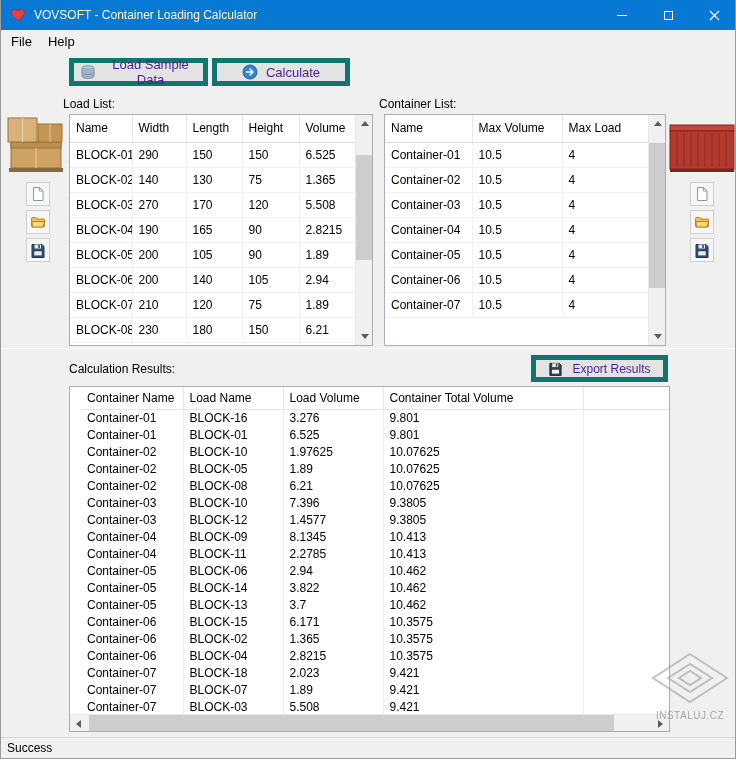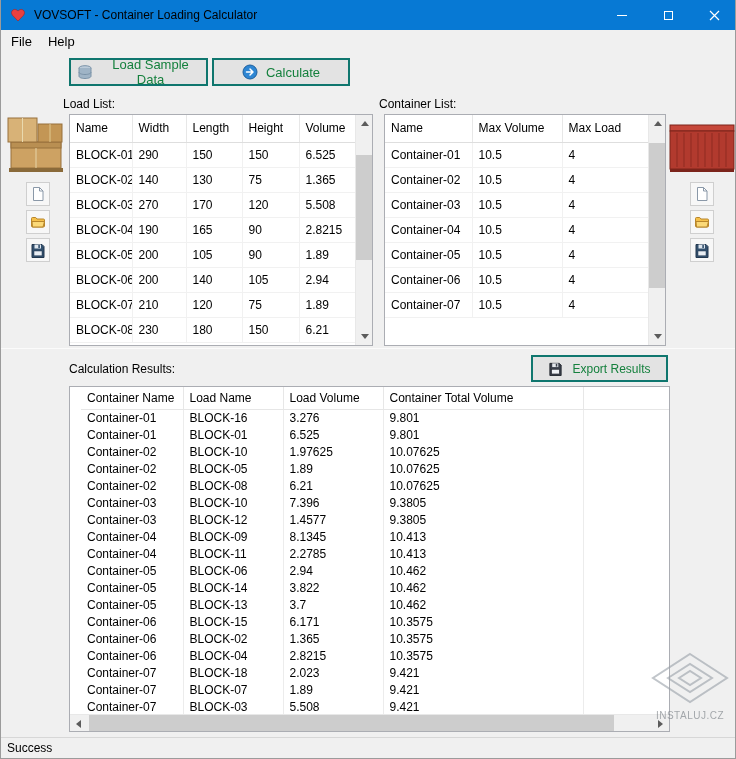--- a/index.html
+++ b/index.html
@@ -5,31 +5,31 @@
   html,body{margin:0;padding:0;background:#dcdcdc;}
   *{box-sizing:border-box;}
   .window{
     position:relative;width:736px;height:759px;background:#f0f0f0;
     font-family:"Liberation Sans",sans-serif;color:#000;overflow:hidden;
     border:1px solid #9b9b9b;border-top:none;
   }
   
   .titlebar{position:absolute;left:0;top:0;width:736px;height:30px;background:#0779d4;display:flex;align-items:center;}
   .applogo{width:16px;height:16px;margin:0 8px 0 9px;display:flex;}
-  .title{color:#000000;font-size:12px;flex:1;white-space:nowrap;}
+  .title{color:#fef9c3;font-size:12px;flex:1;white-space:nowrap;}
   .winbtns{display:flex;height:30px;}
   .winbtn{width:46px;height:30px;display:flex;align-items:center;justify-content:center;cursor:default;}
   .glyph-min{width:10px;height:1px;background:#fff;display:block;}
   .glyph-max{width:9px;height:9px;border:1px solid #fff;display:block;}
   
   .menubar{position:absolute;left:0;top:30px;width:736px;height:22px;background:#f0f0f0;display:flex;align-items:center;padding-left:2px;}
   .menu-item{font-size:13px;padding:3px 8px;}
   
   .btn{position:absolute;display:flex;align-items:center;justify-content:center;gap:8px;
-       background:#e3e3e3;border:2px solid #0f766e;font-family:"Liberation Sans",sans-serif;font-size:13px;color:#15803d;}
+       background:#e3e3e3;border:5px solid #0f766e;font-family:"Liberation Sans",sans-serif;font-size:13px;color:#4c1d95;}
   #btn-load{left:68px;top:58px;width:139px;height:28px;}
   #btn-calc{left:211px;top:58px;width:138px;height:28px;}
   #btn-export{left:530px;top:355px;width:137px;height:27px;font-size:12px;}
   .tool-sm{position:absolute;width:24px;height:24px;background:#f7f7f7;border:1px solid #cfcfcf;display:flex;align-items:center;justify-content:center;padding:0;}
   
   .list-label{position:absolute;font-size:12px;}
   
   .table-frame{position:absolute;background:#fff;border:1px solid #abadb3;overflow:hidden;}
   #load-frame{left:68px;top:114px;width:304px;height:232px;}
   #container-frame{left:383px;top:114px;width:282px;height:232px;}

